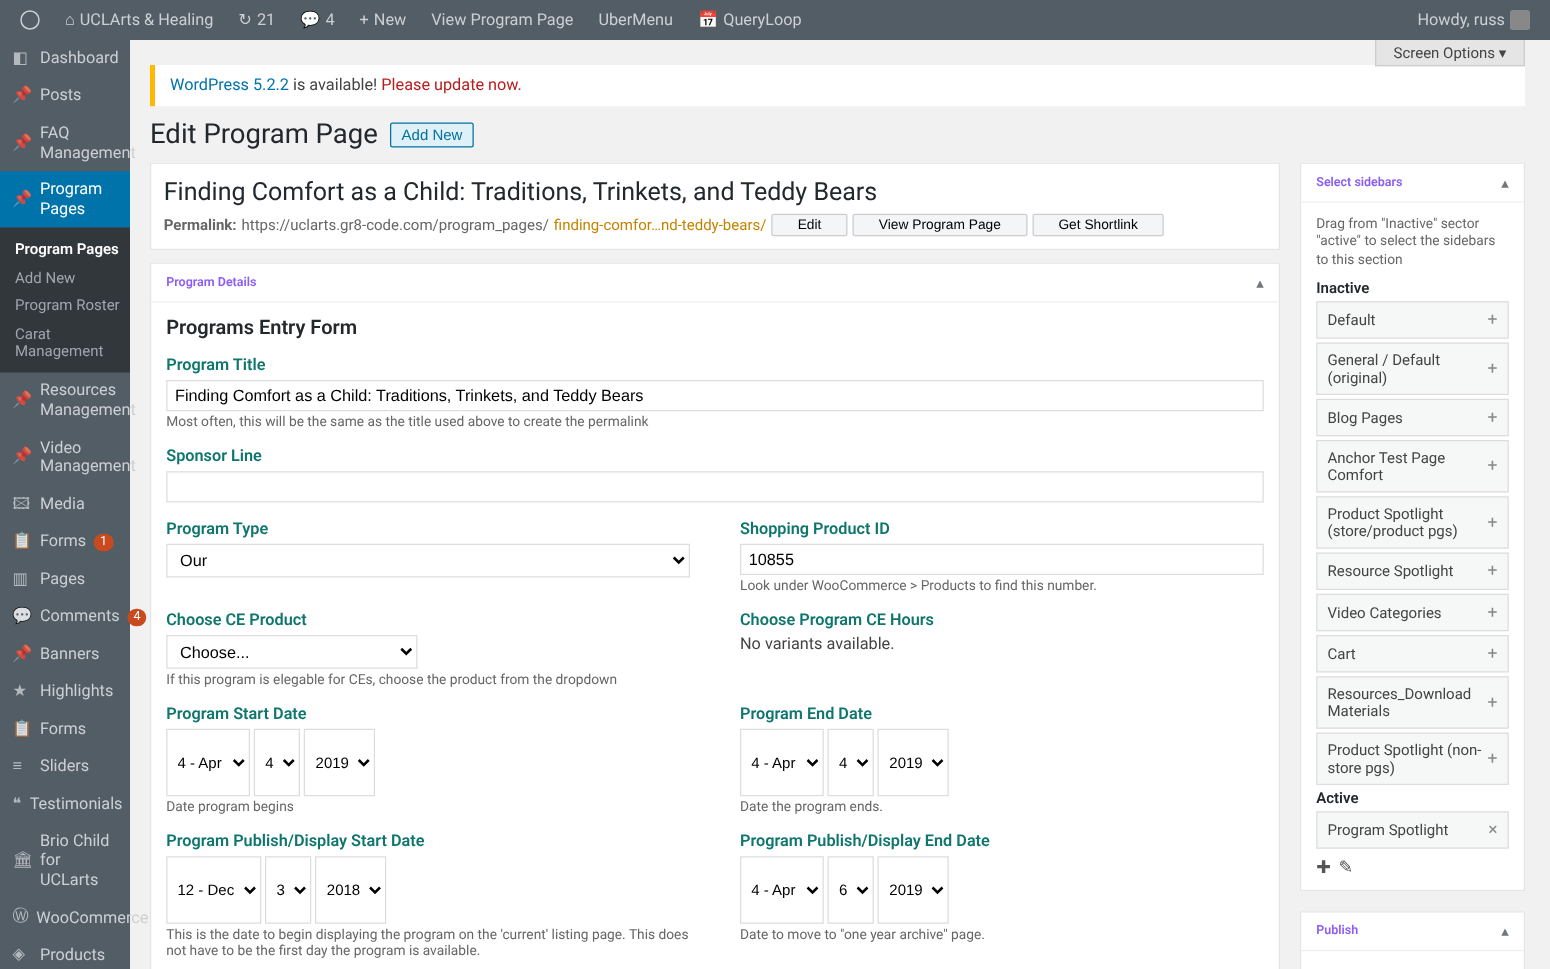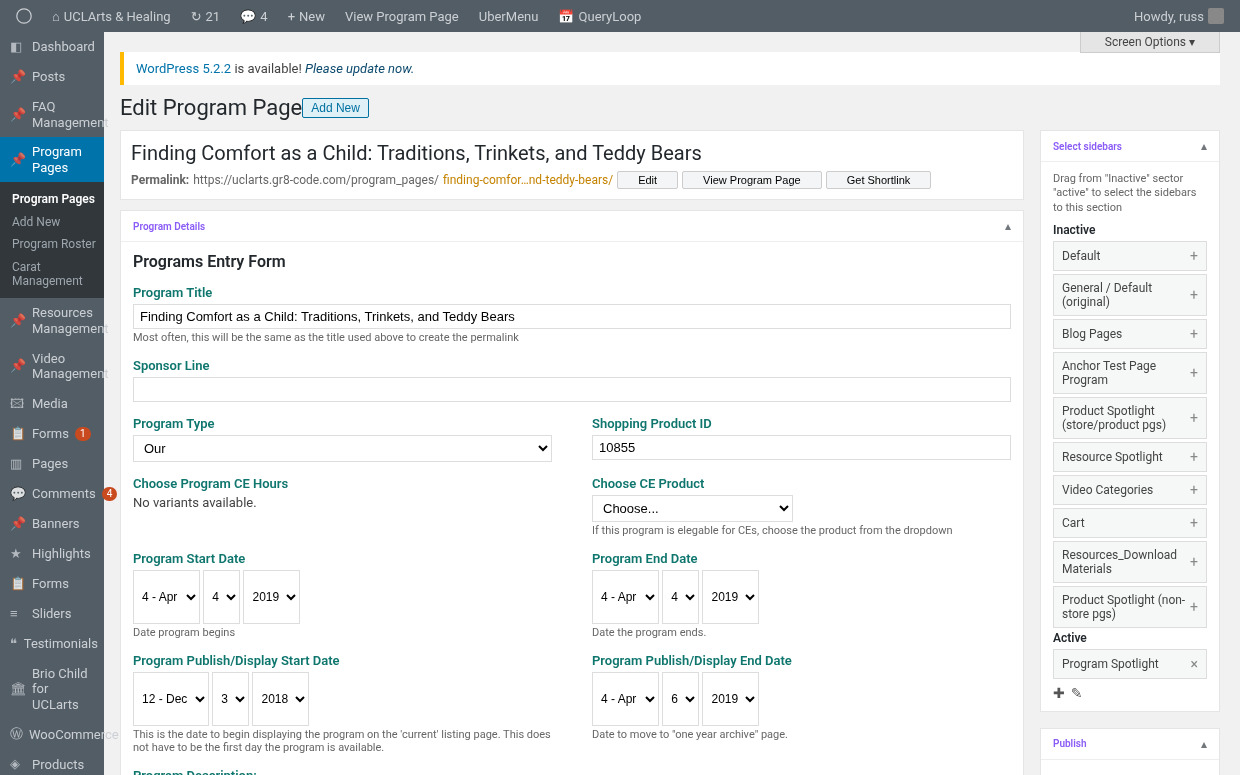--- a/index.html
+++ b/index.html
@@ -18,24 +18,24 @@
 .side-menu .top-level { display: block; }
 .side-menu .top-level.current > a { background: #0073aa; color: #fff; }
 .side-menu .top-level.current .submenu { background: #32373c; padding: 6px 0; }
 .side-menu .submenu a { font-size: 12px; padding: 4px 6px 4px 12px; color: #9da7ad; }
 .side-menu .submenu a.current { color: #fff; font-weight: 600; }
 .side-menu .menu-icon { width: 16px; height: 16px; display: inline-block; opacity: 0.8; }
 .badge { background: #ca4a1f; color: #fff; border-radius: 9px; padding: 0 5px; font-size: 10px; line-height: 14px; display: inline-block; }
 
 
 .content { flex: 1; padding: 0; position: relative; }
-.screen-options-tab { position: absolute; top: 0; right: 20px; background: #e5e5e5; border: 1px solid #ccc; border-top: none; padding: 3px 24px; font-size: 12px; cursor: pointer; }
+.screen-options-tab { position: absolute; top: 0; right: 20px; background: #e5e5e5; border: 1px solid #ccc; border-top: none; padding: 3px 14px; font-size: 12px; cursor: pointer; }
 .update-nag { margin: 20px 20px 0 0; margin-left: 0; padding: 9px 12px; border-left: 4px solid #ffb900; background: #fff; font-size: 13px; }
 .update-nag a { color: #0073aa; text-decoration: none; }
-.page-header { display: flex; align-items: center; padding: 10px 0 10px 0; }
+.page-header { display: flex; align-items: center; gap: 10px; padding: 10px 0 10px 0; }
 .page-header h1 { font-size: 22px; font-weight: 400; color: #23282d; }
 .add-new-btn { background: #e0f0f7; border: 1px solid #0071a1; color: #0071a1; padding: 2px 8px; font-size: 12px; cursor: pointer; border-radius: 2px; }
 
 .main-wrap { display: flex; gap: 16px; padding: 0 20px 20px 0; }
 .main-col { flex: 1; }
 .side-col { width: 180px; flex-shrink: 0; }
 
 .title-box { background: #fff; border: 1px solid #e5e5e5; padding: 10px; margin-bottom: 10px; }
 .title-box h2 { font-size: 20px; font-weight: 400; color: #23282d; margin-bottom: 6px; }
 .permalink-row { font-size: 12px; color: #666; display: flex; align-items: center; gap: 4px; flex-wrap: wrap; }
@@ -251,21 +251,21 @@
         </a>
       </div>
 
   </div>
 
   <div class="content">
     <div class="screen-options-tab"><span>Screen Options</span> ▾</div>
 
     <div class="content-inner" style="padding: 0 0 0 16px;">
       <div class="update-nag">
-        <a style="color:#0073aa;">WordPress 5.2.2</a><span> is available! </span><a style="color:#0c4a6e;font-style:italic;">Please update now.</a>
+        <a style="color:#0073aa;">WordPress 5.2.2</a><span> is available! </span><a style="color:#b91c1c;">Please update now.</a>
       </div>
 
       <div class="page-header">
         <h1>Edit Program Page</h1>
         <button class="add-new-btn">Add New</button>
       </div>
 
       <div class="main-wrap">
 
         <div class="main-col">
@@ -301,32 +301,33 @@
               </div>
 
               <div class="two-col">
                 <div class="field-block">
                   <label>Program Type</label>
                   <select><option>Our</option></select>
                 </div>
                 <div class="field-block">
                   <label>Shopping Product ID</label>
                   <input type="text" value="10855" style="">
+                  <div class="field-hint">Look under WooCommerce &gt; Products to find this number.</div>
                 </div>
               </div>
 
               <div class="two-col">
-                <div class="field-block">
-                  <label>Choose Program CE Hours</label>
-                  <div style="font-size:13px; color:#444;">No variants available.</div>
-                </div>
                 <div class="field-block">
                   <label>Choose CE Product</label>
                   <select style="width:48%;"><option>Choose...</option></select>
                   <div class="field-hint">If this program is elegable for CEs, choose the product from the dropdown</div>
+                </div>
+                <div class="field-block">
+                  <label>Choose Program CE Hours</label>
+                  <div style="font-size:13px; color:#444;">No variants available.</div>
                 </div>
               </div>
 
               <div class="two-col">
                 <div class="field-block">
                   <label>Program Start Date</label>
                   <div class="date-sel">
                     <select><option>4 - Apr</option></select>
                     <select><option>4</option></select>
                     <select><option>2019</option></select>
@@ -425,21 +426,21 @@
                   </div>
                   <div class="widget-item">
                     <span>General / Default (original)</span>
                     <span class="plus">+</span>
                   </div>
                   <div class="widget-item">
                     <span>Blog Pages</span>
                     <span class="plus">+</span>
                   </div>
                   <div class="widget-item">
-                    <span>Anchor Test Page Program</span>
+                    <span>Anchor Test Page Comfort</span>
                     <span class="plus">+</span>
                   </div>
                   <div class="widget-item">
                     <span>Product Spotlight (store/product pgs)</span>
                     <span class="plus">+</span>
                   </div>
                   <div class="widget-item">
                     <span>Resource Spotlight</span>
                     <span class="plus">+</span>
                   </div>

